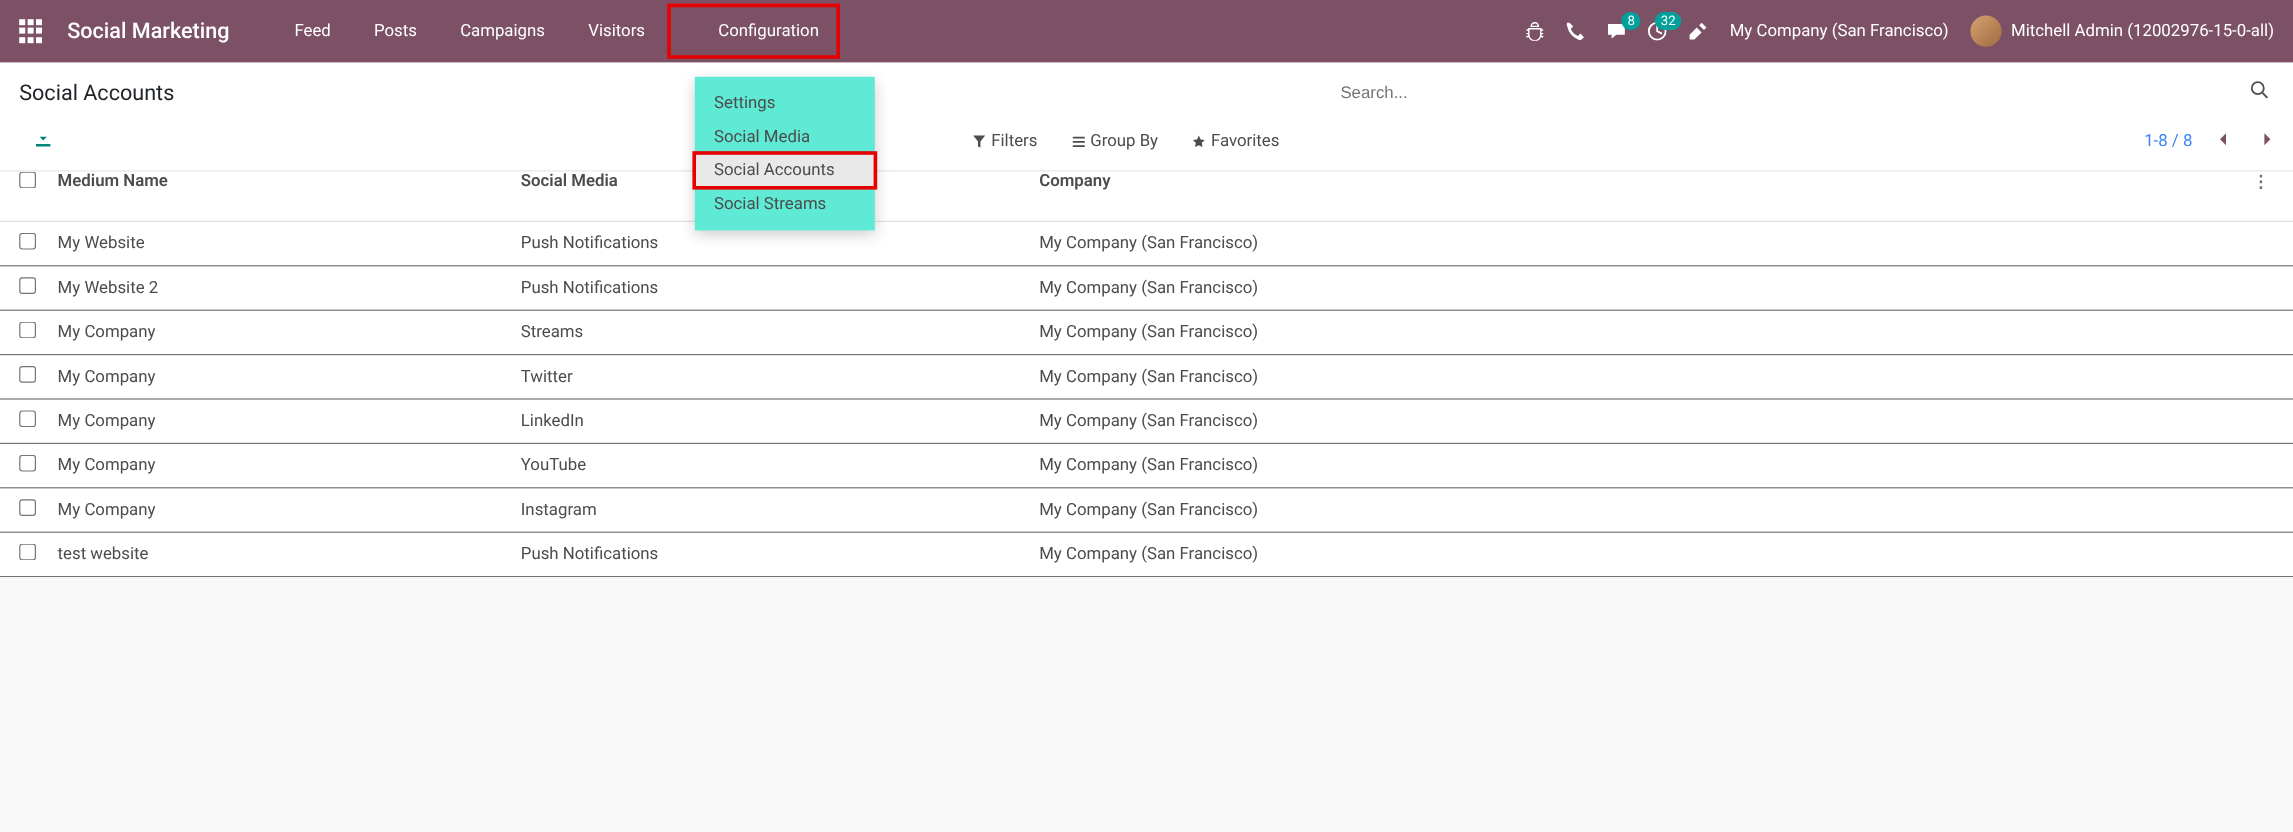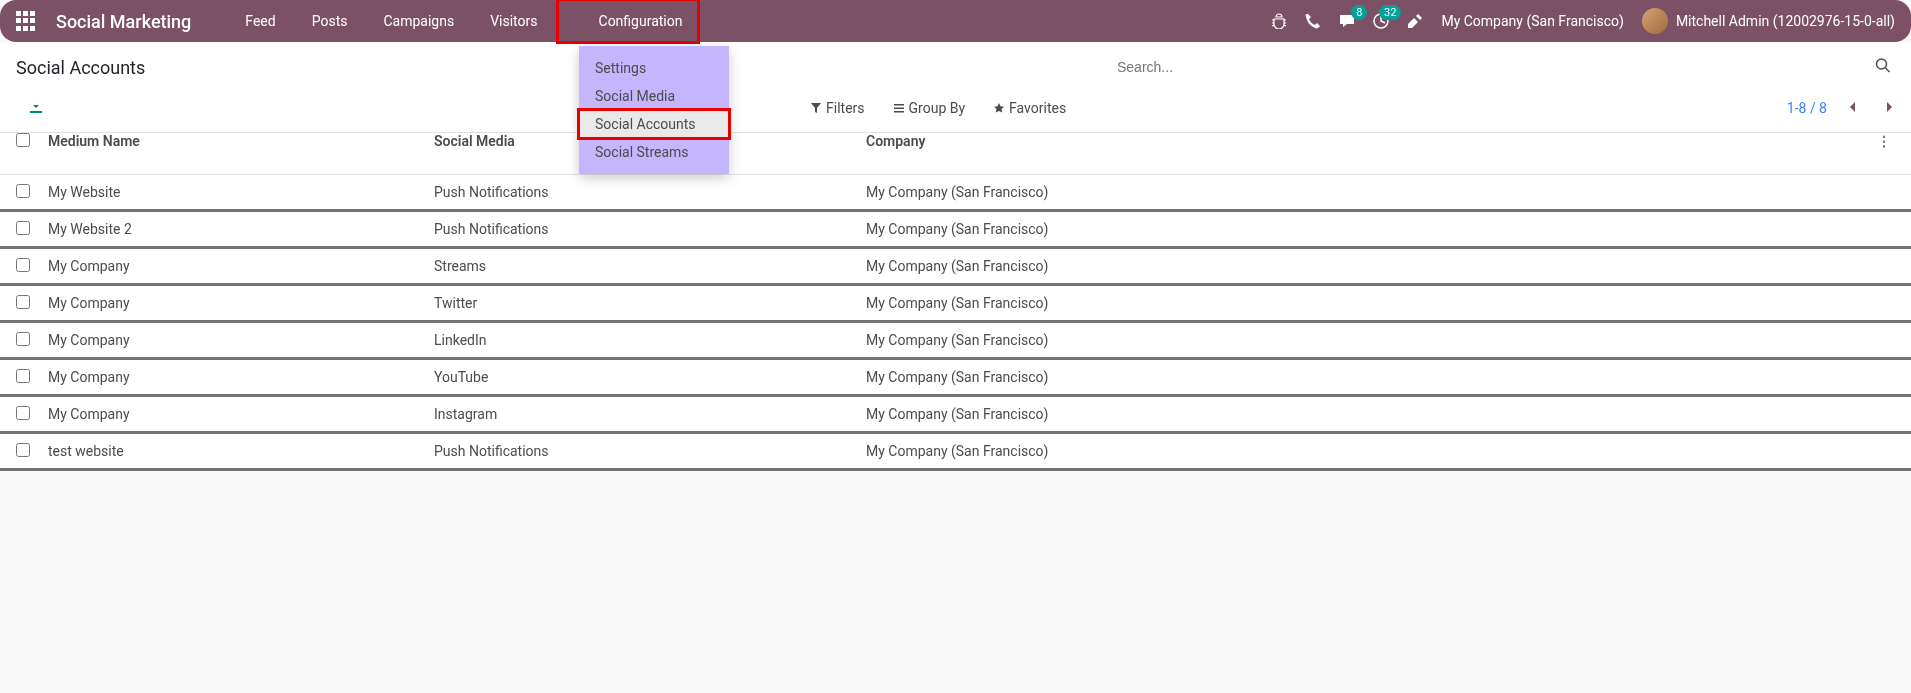--- a/index.html
+++ b/index.html
@@ -1,53 +1,53 @@
 <!DOCTYPE html>
 <html><head>
   <meta charset="utf-8">
   <style>
     * { box-sizing: border-box; margin: 0; padding: 0; }
     body { font-family: -apple-system, BlinkMacSystemFont, "Segoe UI", Roboto, "Helvetica Neue", Arial, sans-serif; font-size: 14px; color: #4c4c4c; background: #f9f9f9; }
 
-    .topbar { background: #7C5165; height: 42px; display: flex; align-items: center; padding: 0 16px; color: #fff; position: relative; z-index: 100; border-radius: 16px; }
+    .topbar { background: #7C5165; height: 52px; display: flex; align-items: center; padding: 0 16px; color: #fff; position: relative; z-index: 100; }
     .apps-icon { width: 20px; height: 20px; display: flex; flex-wrap: wrap; gap: 2px; cursor: pointer; margin-right: 20px; }
     .apps-icon span { width: 5px; height: 5px; background: #fff; }
     .app-title { font-size: 18px; font-weight: 500; margin-right: 36px; }
     .nav-menu { display: flex; gap: 0; }
     .nav-item { padding: 0 18px; height: 46px; display: flex; align-items: center; cursor: pointer; font-size: 14px; position: relative; }
     .nav-item.highlighted { outline: 3px solid #e60000; outline-offset: -3px; padding-left: 43px; }
     .topbar-right { margin-left: auto; display: flex; align-items: center; gap: 18px; }
     .tb-icon { cursor: pointer; display: flex; align-items: center; position: relative; }
     .tb-icon svg { width: 16px; height: 16px; fill: #fff; }
     .badge { position: absolute; top: -8px; right: -12px; background: #00A09D; color: #fff; font-size: 11px; border-radius: 10px; padding: 1px 5px; min-width: 16px; text-align: center; }
     .company-label { font-size: 14px; cursor: pointer; }
     .avatar { width: 26px; height: 26px; border-radius: 50%; background: linear-gradient(135deg,#d4a373,#a0693f); margin-right: 8px; }
     .user-block { display: flex; align-items: center; cursor: pointer; }
 
-    .dropdown { position: absolute; top: 46px; left: 579px; background: #c4b5fd; box-shadow: 0 4px 12px rgba(0,0,0,0.2); width: 150px; z-index: 200; padding: 8px 0; }
+    .dropdown { position: absolute; top: 64px; left: 579px; background: #5eead4; box-shadow: 0 4px 12px rgba(0,0,0,0.2); width: 150px; z-index: 200; padding: 8px 0; }
     .dropdown-item { padding: 6px 16px; cursor: pointer; color: #4c4c4c; font-size: 14px; }
     .dropdown-item.selected { background: #e9e9e9; outline: 3px solid #e60000; outline-offset: -1px; }
 
     .control-panel { background: #fff; border-bottom: 1px solid #dee2e6; }
     .cp-row1 { display: flex; height: 50px; align-items: center; padding: 0 16px; }
     .breadcrumb { font-size: 18px; color: #212529; }
     .search-wrap { margin-left: auto; width: 782px; position: relative; }
     .search-input { width: 100%; border: none; font-size: 14px; padding: 8px 30px 8px 4px; outline: none; color: #6c757d; }
     .search-icon { position: absolute; right: 4px; top: 50%; transform: translateY(-50%); cursor: pointer; }
 
     .cp-row2 { display: flex; align-items: center; padding: 4px 12px 12px; }
     .export-btn { color: #00857b; cursor: pointer; margin-left: 16px; }
     .filter-group { display: flex; gap: 28px; margin-left: 766px; }
     .filter-btn { cursor: pointer; color: #4c4c4c; display: flex; align-items: center; gap: 4px; font-size: 14px; }
     .pager { margin-left: auto; display: flex; align-items: center; gap: 16px; color: #3b82f6; }
     .pager-arrow { cursor: pointer; color: #7C5165; padding: 4px; }
 
     .list-view { background: #fff; }
     .list-header { display: flex; height: 42px; border-bottom: 1px solid #dee2e6; padding: 0 16px; font-weight: 600; color: #4c4c4c; }
-    .list-row { display: flex; align-items: center; height: 37px; border-bottom: 3px solid #737373; padding: 0 16px; color: #4c4c4c; cursor: pointer; }
+    .list-row { display: flex; align-items: center; height: 37px; border-bottom: 1px solid #737373; padding: 0 16px; color: #4c4c4c; cursor: pointer; }
     .col-check { width: 32px; }
     .col-check input { cursor: pointer; width: 14px; height: 14px; }
     .col-medium { width: 386px; }
     .col-social { width: 432px; }
     .col-company { flex: 1; }
     .kebab { cursor: pointer; color: #6c757d; padding: 0 4px; }
   </style>
 </head>
 <body>
 

